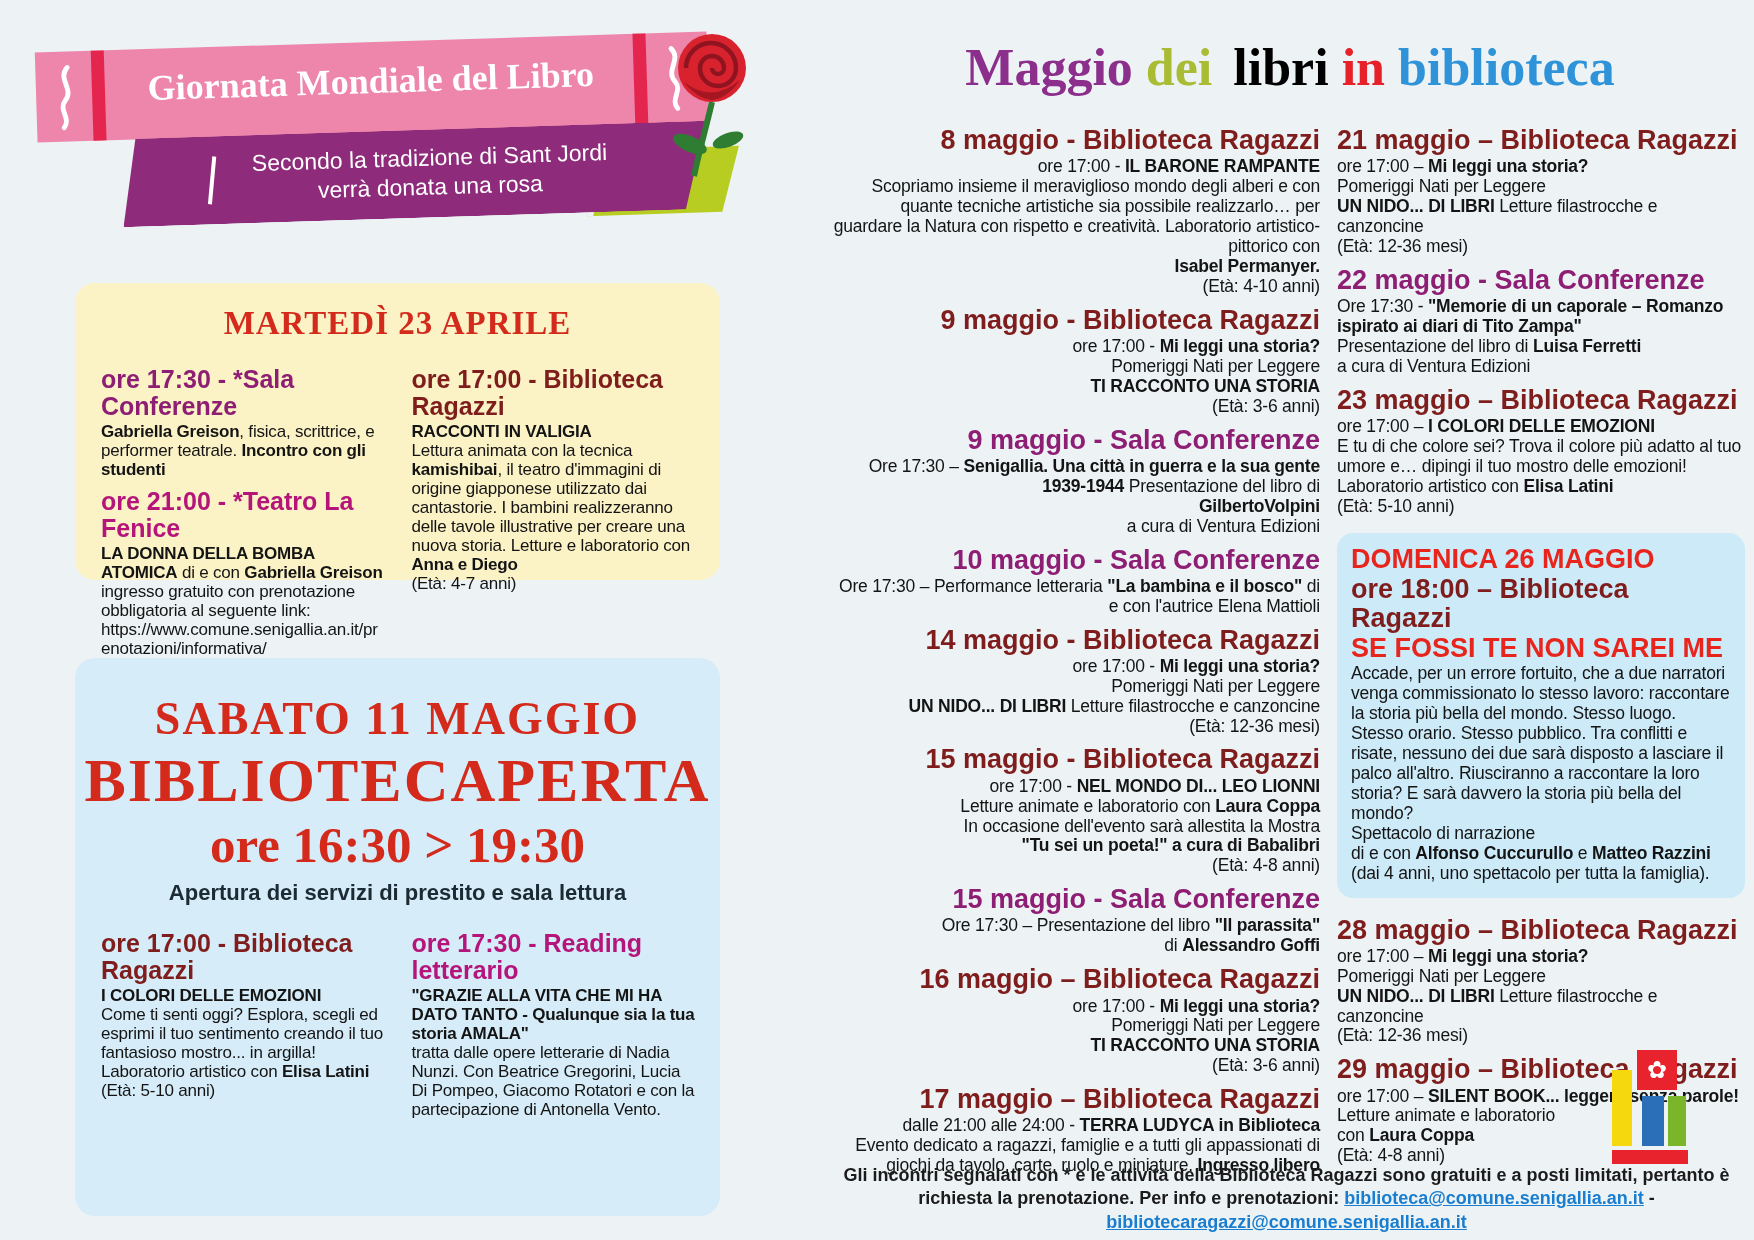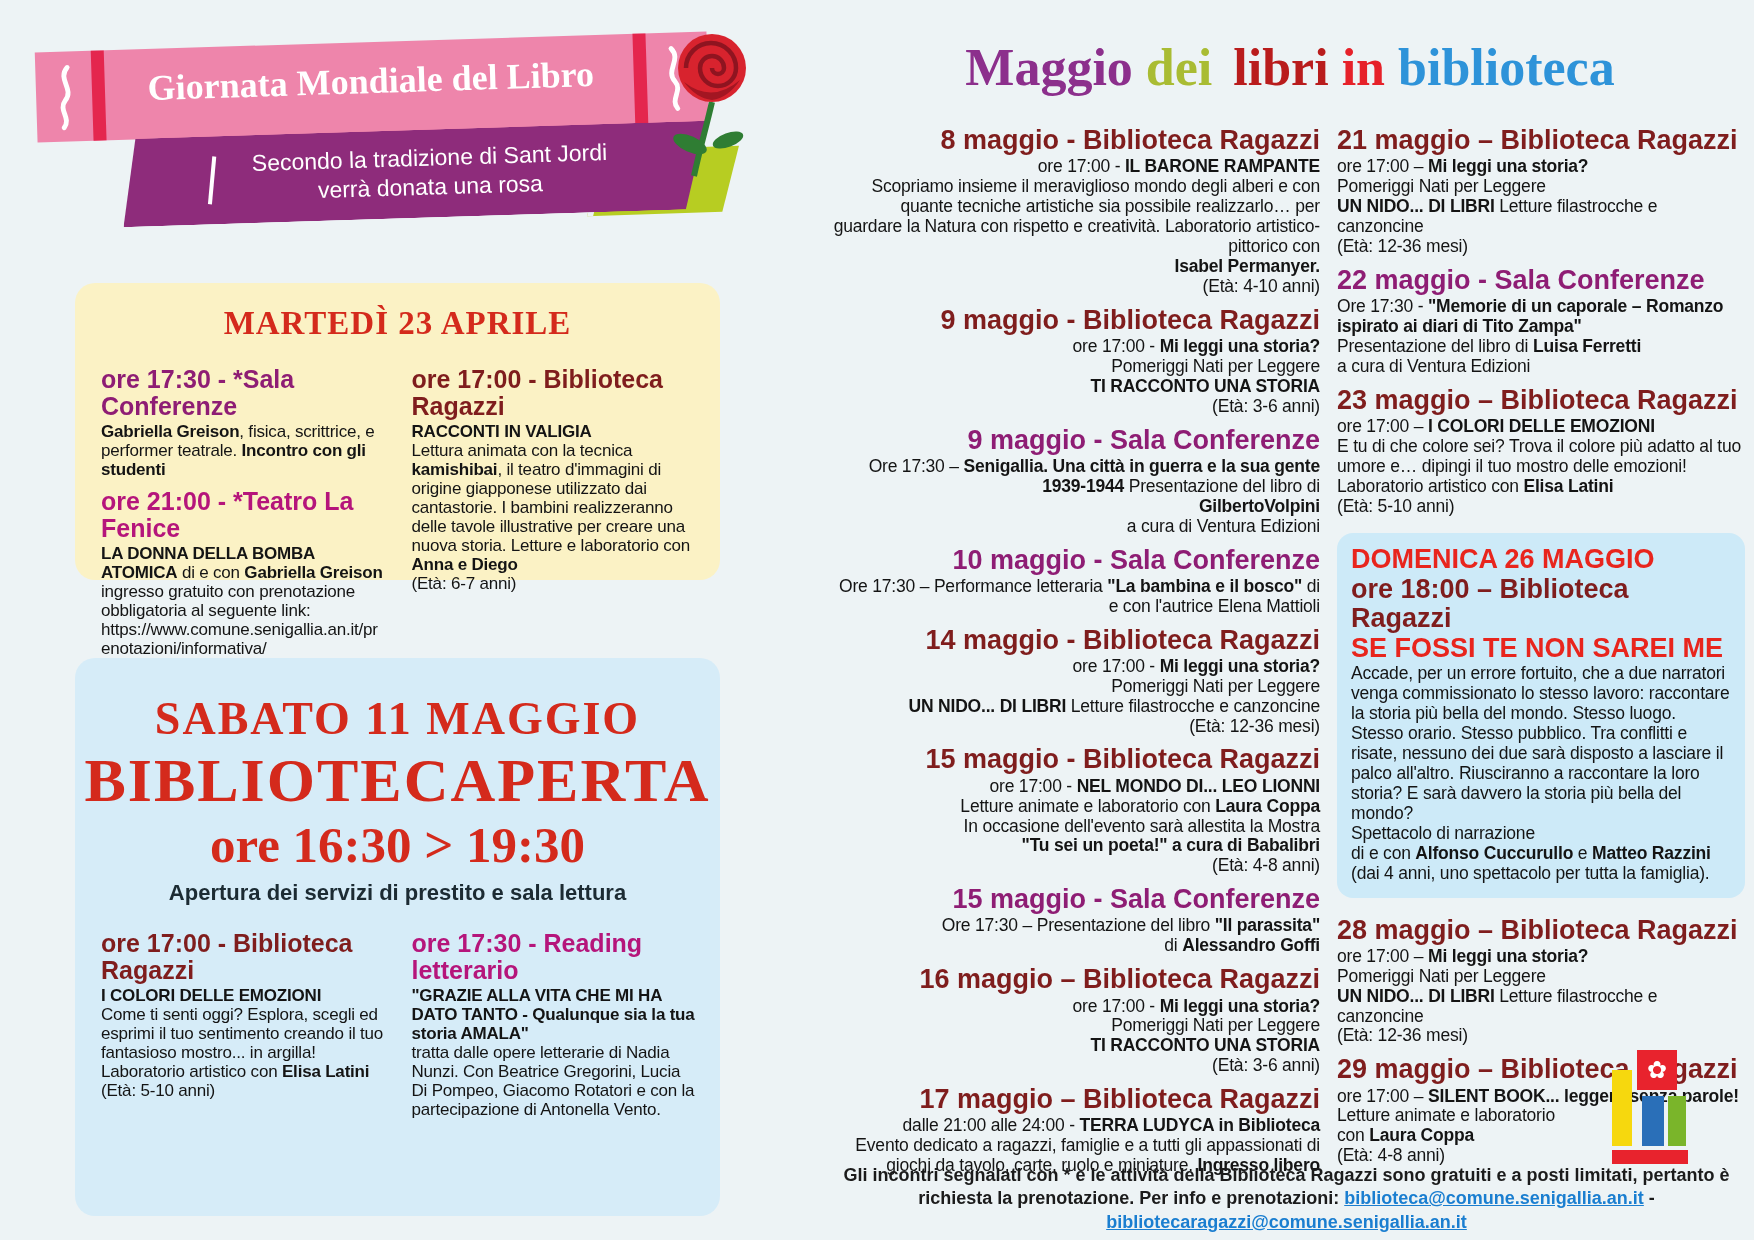--- a/index.html
+++ b/index.html
@@ -119,21 +119,21 @@
           <div class="event">
             <div class="eh eh-magenta">ore 21:00 - *Teatro La Fenice</div>
             <div class="el"><b>LA DONNA DELLA BOMBA ATOMICA</b><span> di e con </span><b>Gabriella Greison</b><span> ingresso gratuito con prenotazione obbligatoria al seguente link: https://www.comune.senigallia.an.it/prenotazioni/informativa/</span></div>
           </div>
         </div>
       <div class="col">
           <div class="event">
             <div class="eh eh-blue">ore 17:00 - Biblioteca Ragazzi</div>
             <div class="el"><b>RACCONTI IN VALIGIA</b></div>
             <div class="el"><span>Lettura animata con la tecnica </span><b>kamishibai</b><span>, il teatro d'immagini di origine giapponese utilizzato dai cantastorie. I bambini realizzeranno delle tavole illustrative per creare una nuova storia. Letture e laboratorio con </span><b>Anna e Diego</b></div>
-            <div class="el"><span>(Età: 6-7 anni)</span></div>
+            <div class="el"><span>(Età: 4-7 anni)</span></div>
           </div>
         </div>
     </div>
   </div>
 
   <div class="box box-may">
     <div class="big-title bt1">SABATO 11 MAGGIO</div>
     <div class="big-title bt2">BIBLIOTECAPERTA</div>
     <div class="big-title bt3">ore 16:30 &gt; 19:30</div>
     <div class="box-sub">Apertura dei servizi di prestito e sala lettura</div>
@@ -150,21 +150,21 @@
       <div class="col">
           <div class="event">
             <div class="eh eh-magenta">ore 17:30 - Reading letterario</div>
             <div class="el"><b>"GRAZIE ALLA VITA CHE MI HA DATO TANTO - Qualunque sia la tua storia AMALA"</b></div>
             <div class="el"><span>tratta dalle opere letterarie di Nadia Nunzi. Con Beatrice Gregorini, Lucia Di Pompeo, Giacomo Rotatori e con la partecipazione di Antonella Vento.</span></div>
           </div>
         </div>
     </div>
   </div>
 
-  <div class="right-header"><span style="color: rgb(140, 47, 140);">Maggio </span><span style="color: rgb(169, 188, 51);">dei </span><span style="color: #b91c1c; margin-left: 8px;">libri </span><span style="color: rgb(230, 33, 41);">in </span><span style="color: rgb(46, 147, 217);">biblioteca</span></div>
+  <div class="right-header"><span style="color: rgb(140, 47, 140);">Maggio </span><span style="color: rgb(169, 188, 51);">dei </span><span style="color: #000000; margin-left: 8px;">libri </span><span style="color: rgb(230, 33, 41);">in </span><span style="color: rgb(46, 147, 217);">biblioteca</span></div>
 
   <div class="col-mid">
       <div class="event">
         <div class="eh eh-blue">8 maggio - Biblioteca Ragazzi</div>
         <div class="el"><span>ore 17:00 - </span><b>IL BARONE RAMPANTE</b></div>
         <div class="el"><span>Scopriamo insieme il meraviglioso mondo degli alberi e con quante tecniche artistiche sia possibile realizzarlo… per guardare la Natura con rispetto e creatività. Laboratorio artistico-pittorico con</span></div>
         <div class="el"><b>Isabel Permanyer.</b></div>
         <div class="el"><span>(Età: 4-10 anni)</span></div>
       </div>
       <div class="event">

